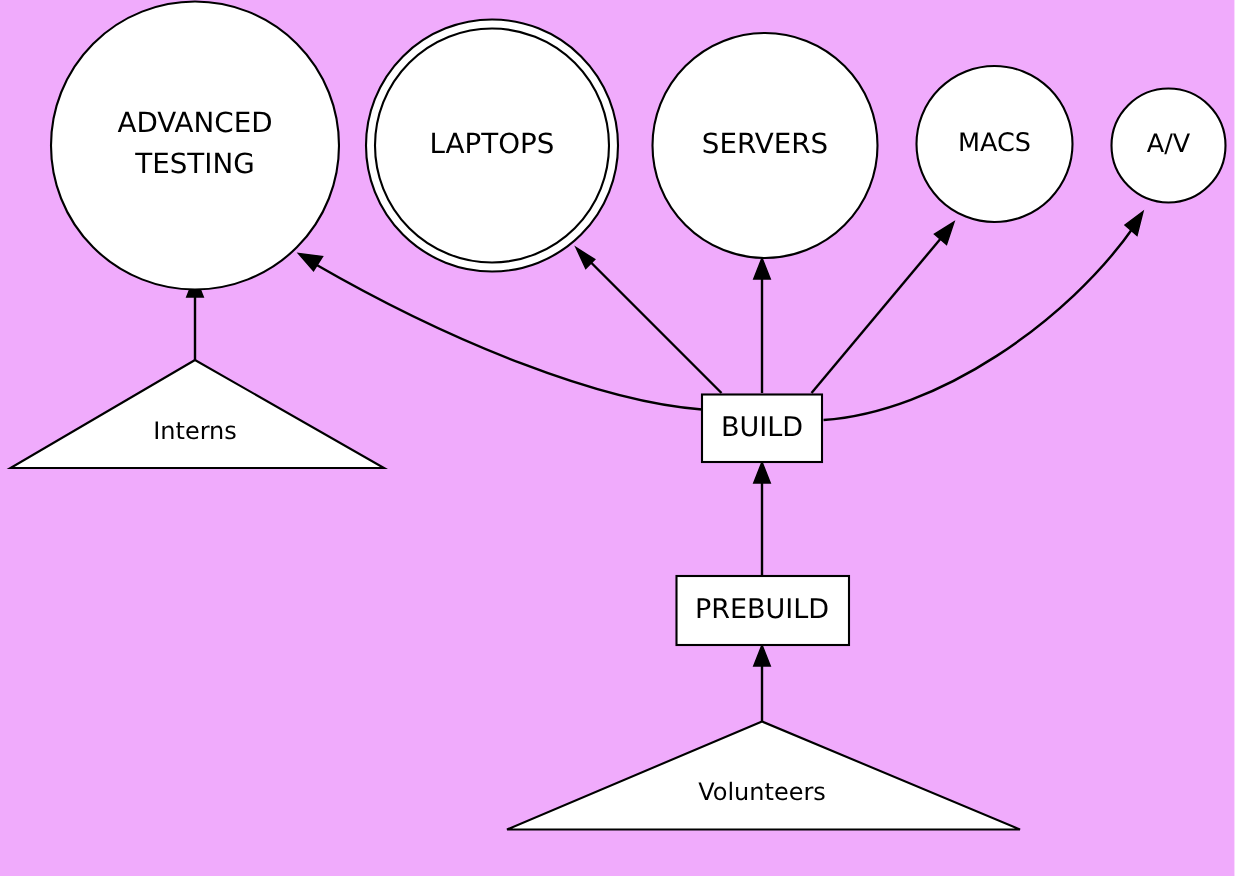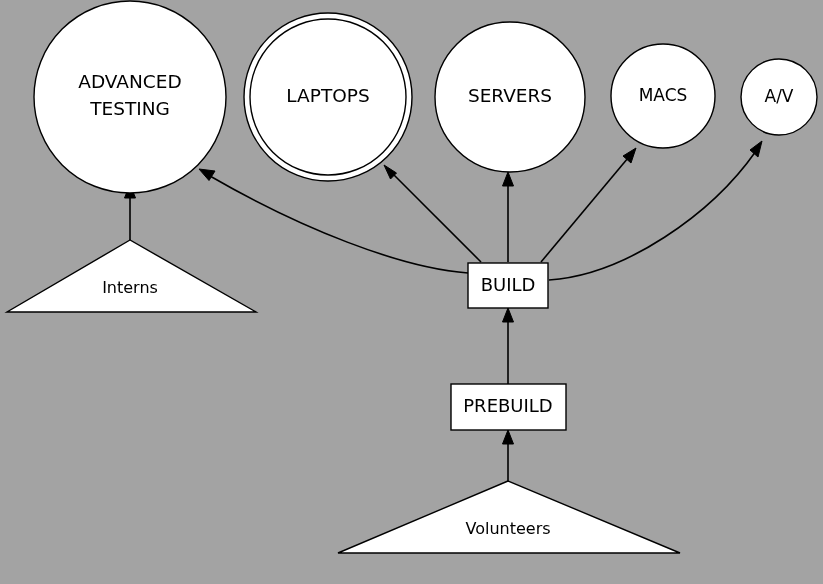--- a/index.html
+++ b/index.html
@@ -10,21 +10,21 @@
   body {
     width: 823px;
     height: 584px;
     font-family: "DejaVu Sans", sans-serif;
     overflow: hidden;
   }
   #diagram-root {
     position: relative;
     width: 823px;
     height: 584px;
-    background: #a3a3a3;
+    background: #f0abfc;
   }
   svg#graph {
     display: block;
     width: 823px;
     height: 584px;
   }
   .node-shape {
     fill: #ffffff;
     stroke: #000000;
     stroke-width: 1.4;

